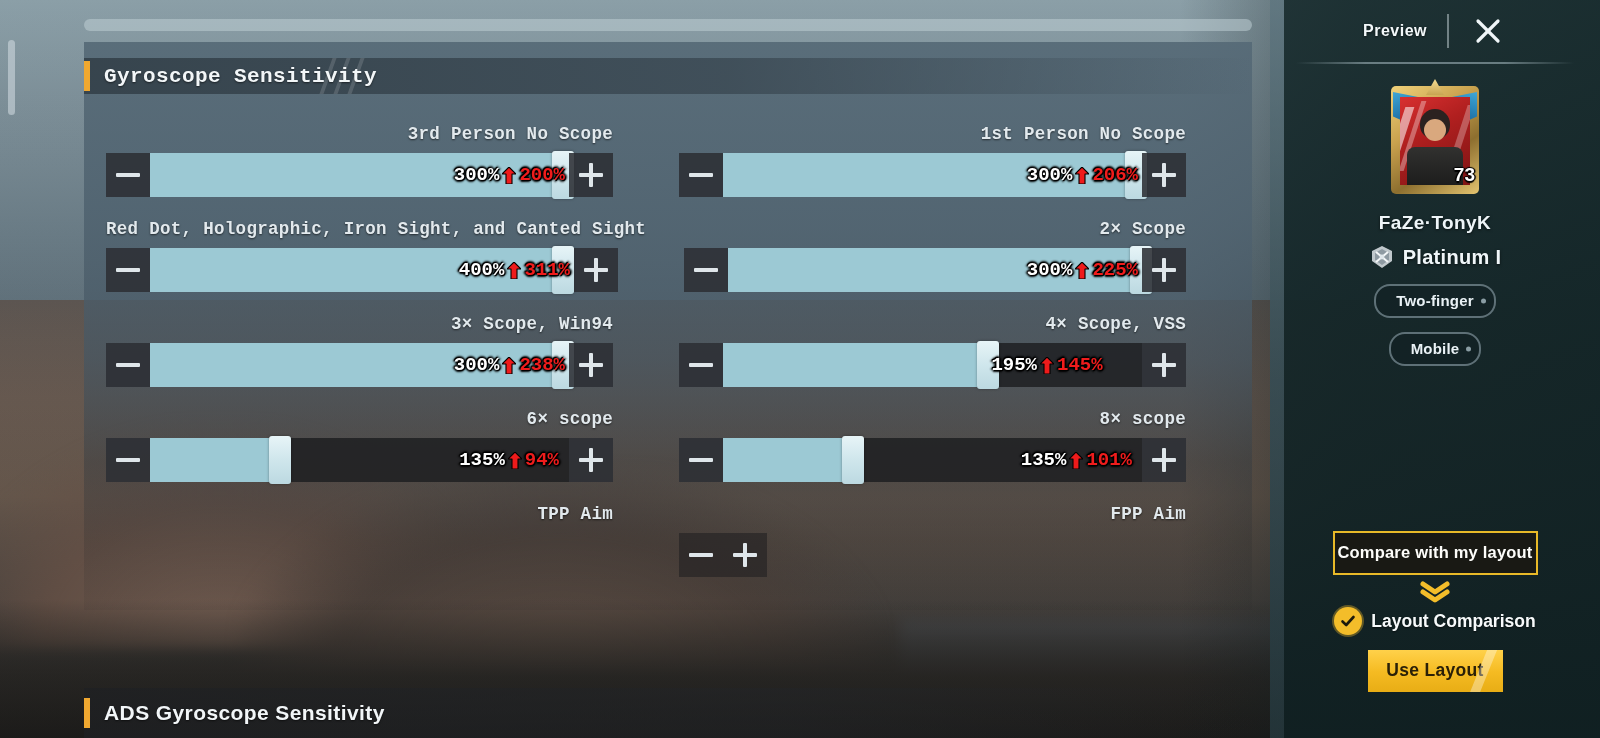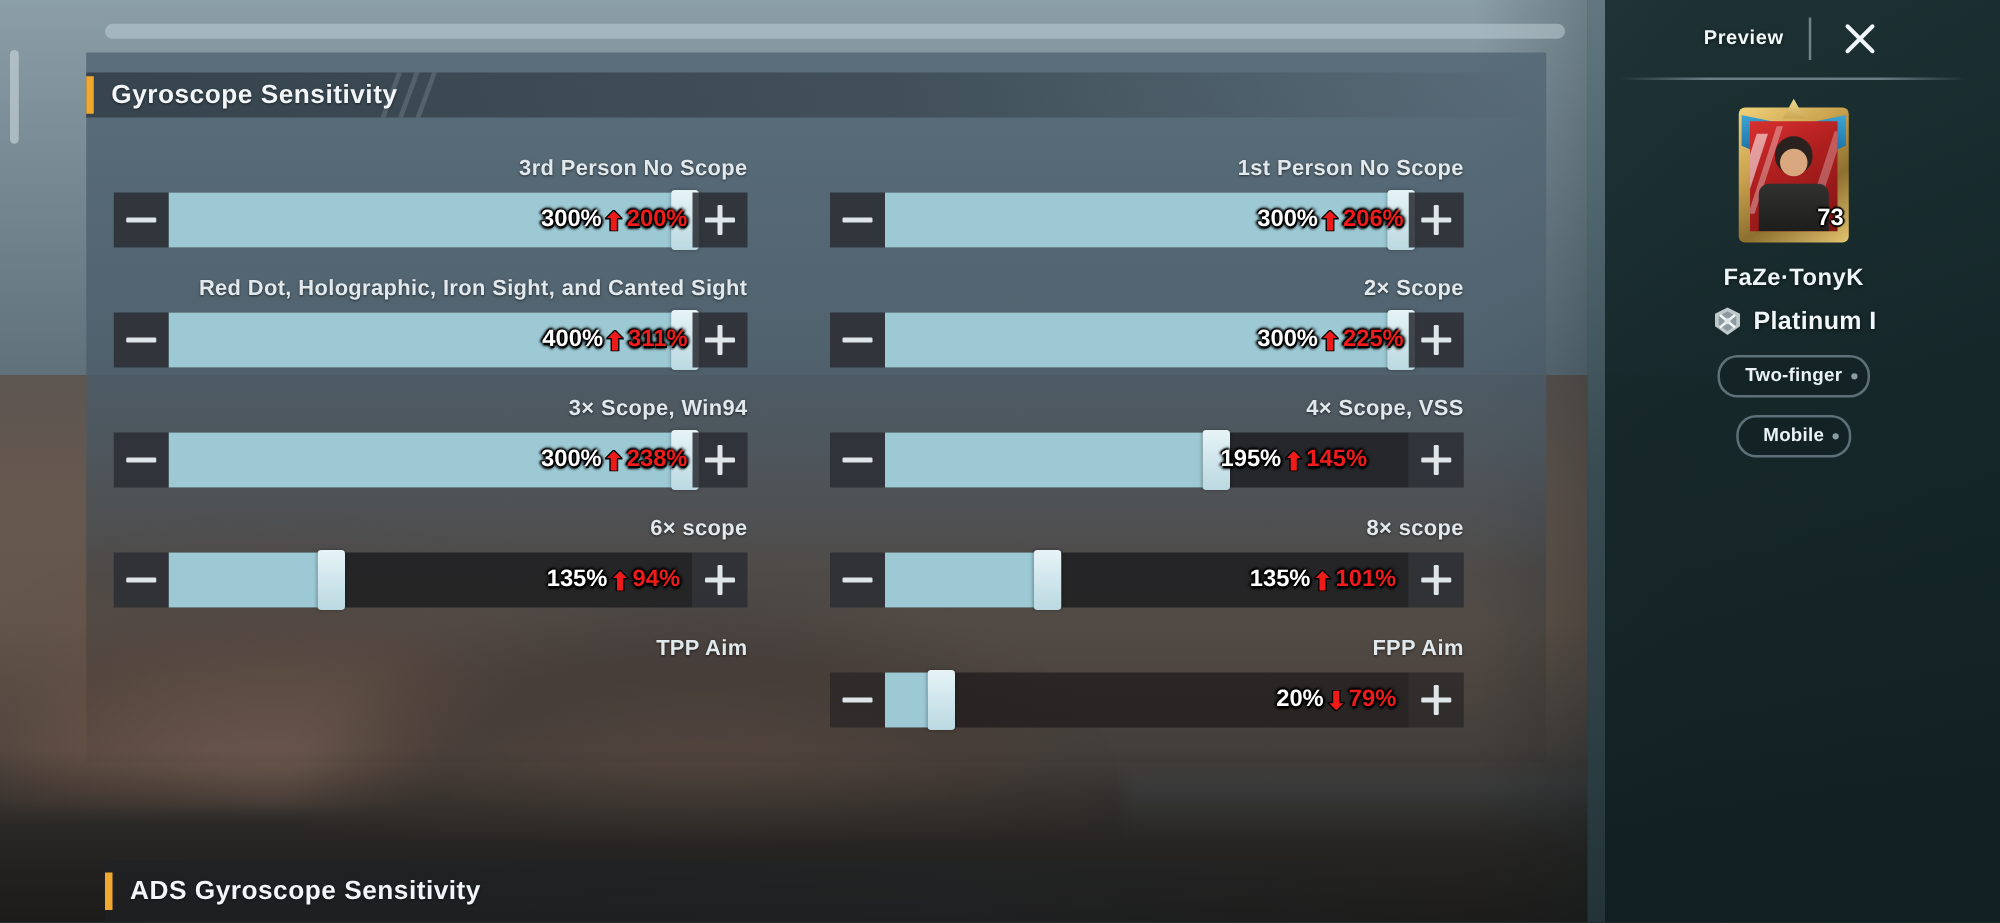--- a/index.html
+++ b/index.html
@@ -53,28 +53,29 @@
     position:absolute; left:84px; top:19px; width:1168px; height:12px; z-index:6;
     background:rgba(190,205,212,.55); border-radius:6px;
   }
   #vscroll {
     position:absolute; left:8px; top:40px; width:7px; height:75px; z-index:6;
     background:rgba(205,215,222,.6); border-radius:4px;
   }
 
   
   #panel {
-    position:absolute; left:69px; top:42px; width:1168px; height:568px; z-index:3;
+    position:absolute; left:84px; top:42px; width:1168px; height:568px; z-index:3;
     background:linear-gradient(180deg,
       rgba(86,106,119,.93) 0%,
       rgba(80,99,112,.90) 30%,
       rgba(70,86,98,.72) 56%,
       rgba(48,57,64,.42) 74%,
       rgba(30,34,38,.18) 88%,
       rgba(22,24,26,.06) 100%);
+    font-family:Liberation Mono, monospace;
   }
 
   .sec-header {
     position:relative; height:36px; display:flex; align-items:center;
     background:linear-gradient(90deg, rgba(52,65,74,.92) 0%, rgba(58,72,82,.8) 55%, rgba(58,72,82,0) 100%);
     margin-top:16px;
   }
   .sec-bar { width:6px; height:30px; background:#f0a830; margin-right:14px; flex:none; }
   .sec-title {
     color:#f2f6f8; font-size:21px; font-weight:bold; letter-spacing:.4px;
@@ -512,33 +513,20 @@
       <div class="row-pair">
         <div class="cell">
           <div class="cell-label">TPP Aim</div>
         </div>
         <div class="cell">
           <div class="cell-label">FPP Aim</div>
        <div class="slider-row">
          <div class="stepper faded">
               <span class="h"></span>
             </div>
-         <div class="track faded">
-           <div class="fill" style="width:33.92px"></div>
-           <div class="handle" style="left:33.92px"></div>
-           <div class="valbox" style="right:10px;">
-             <span class="v-cur">20%</span>
-             <span class="arrow">
-                  <svg width="14" height="17" viewBox="0 0 14 17">
-    <polygon points="7,17 0,10 4,10 4,0 10,0 10,10 14,10" fill="#ef1b1b" stroke="#000" stroke-width="1.1" stroke-linejoin="round"></polygon>
-  </svg>
-                </span>
-             <span class="v-delta">79%</span>
-           </div>
-         </div>
          <div class="stepper faded">
               <span class="h"></span>
               <span class="v"></span>
             </div>
        </div>
         </div>
       </div>
     </div>
 </div>
 
@@ -589,13 +577,31 @@
       <line x1="7" y1="8" x2="19" y2="18" stroke="#f4f7f8" stroke-width="2"></line>
       <line x1="19" y1="8" x2="7" y2="18" stroke="#f4f7f8" stroke-width="2"></line>
       <circle cx="13" cy="13" r="2.4" fill="#dfe6ea"></circle>
     </svg>
     <div class="prank-text">Platinum I</div>
   </div>
 
   <div class="tag">Two-finger</div>
   <div class="tag">Mobile</div>
 
+  <div class="sb-bottom">
+    <div class="cmp-btn">Compare with my layout</div>
+    <div class="chev">
+      <svg width="34" height="22" viewBox="0 0 34 22">
+        <polyline points="5,3 17,11 29,3" fill="none" stroke="#f3bd2a" stroke-width="5" stroke-linecap="round" stroke-linejoin="round"></polyline>
+        <polyline points="5,11 17,19 29,11" fill="none" stroke="#f3bd2a" stroke-width="5" stroke-linecap="round" stroke-linejoin="round"></polyline>
+      </svg>
+    </div>
+    <div class="cmp-row">
+      <div class="check-ico">
+        <svg width="18" height="18" viewBox="0 0 18 18">
+          <polyline points="3.5,9.5 7.2,13 14.5,5" fill="none" stroke="#1d1a0c" stroke-width="2.6" stroke-linecap="round" stroke-linejoin="round"></polyline>
+        </svg>
+      </div>
+      <div class="cmp-label">Layout Comparison</div>
+    </div>
+    <div class="use-btn">Use Layout</div>
+  </div>
 </div>
 
 </body></html>

